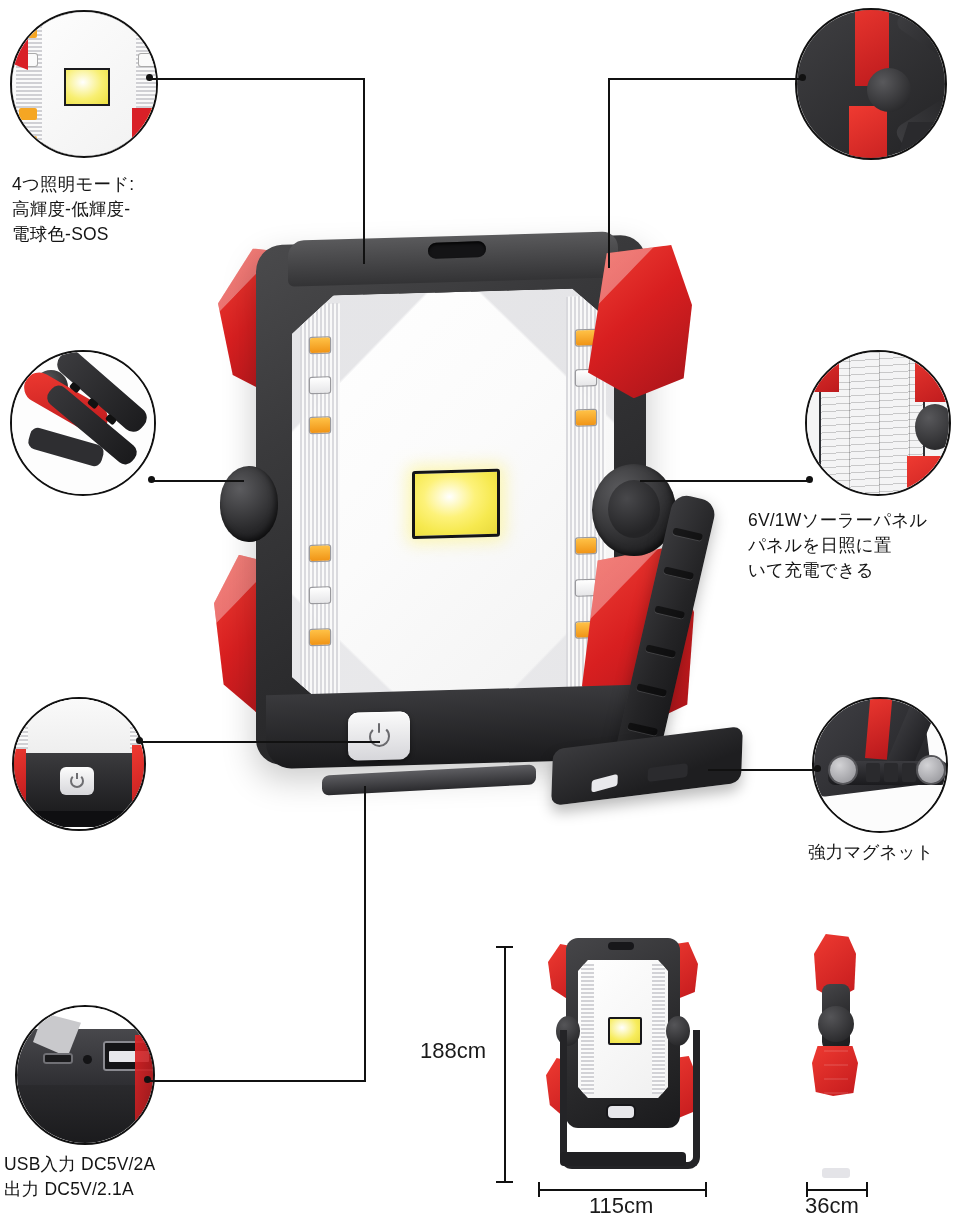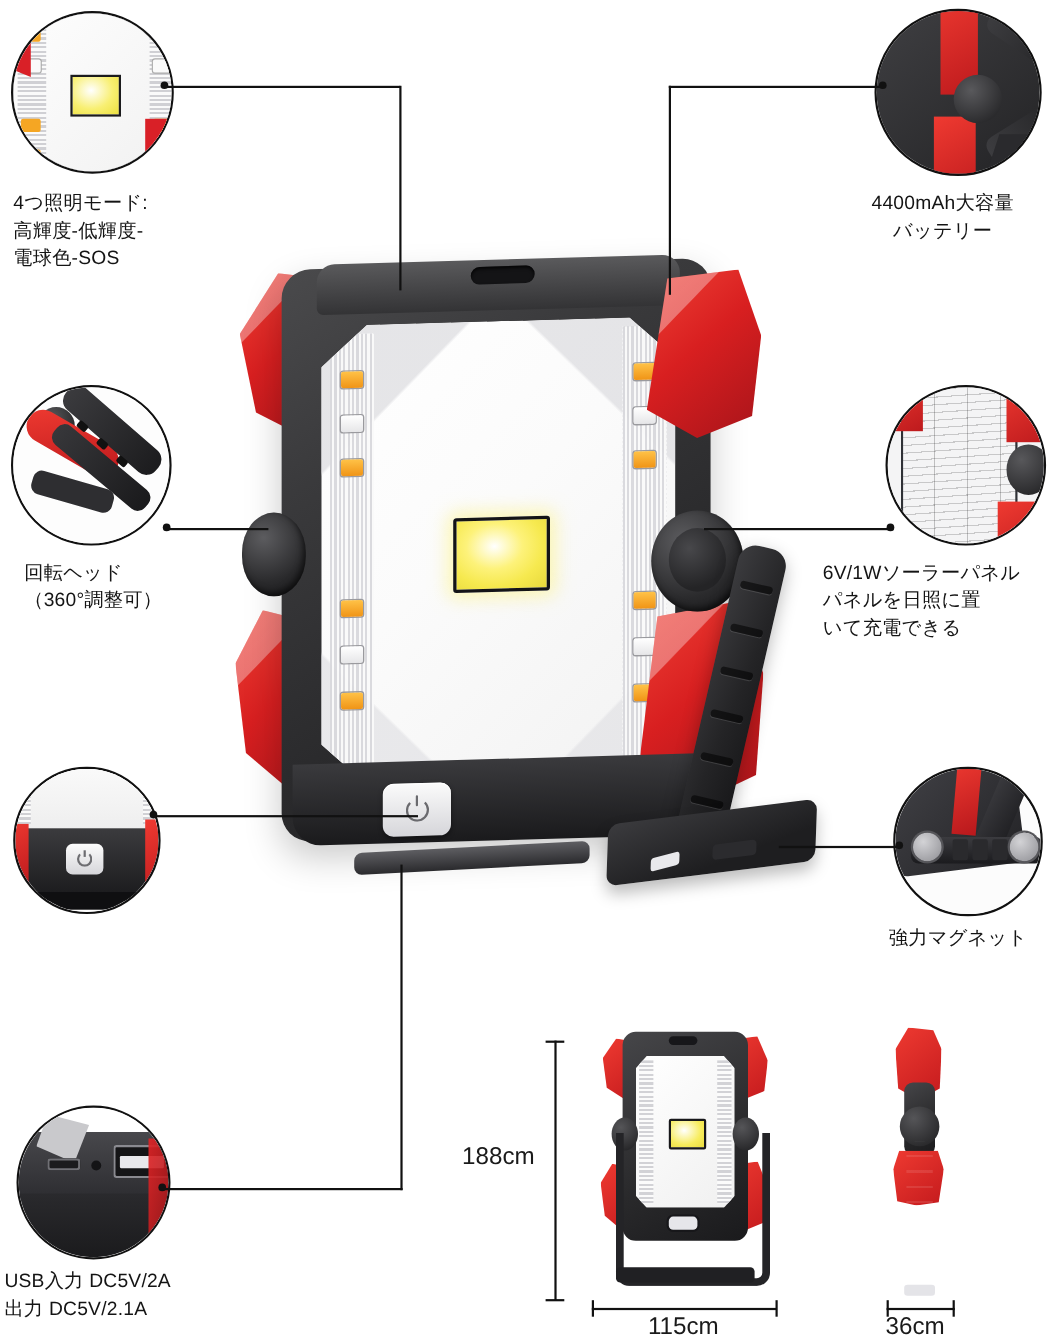--- a/index.html
+++ b/index.html
@@ -340,41 +340,37 @@
   <div class="callout-circle" style="left:795px;top:8px;width:152px;height:152px">
     <div class="cc-inner" style="background:linear-gradient(140deg,#3f3f42,#232325)">
       <div style="position:absolute;left:58px;top:-20px;width:34px;height:96px;background:linear-gradient(150deg,#ef3a31,#bd1a1d)"></div>
       <div style="position:absolute;left:52px;top:96px;width:38px;height:80px;background:linear-gradient(150deg,#ef3a31,#bd1a1d)"></div>
       <div style="position:absolute;left:70px;top:58px;width:44px;height:44px;border-radius:50%;background:radial-gradient(circle at 36% 32%,#59595c,#1c1c1e)"></div>
       <div style="position:absolute;left:96px;top:18px;width:96px;height:26px;background:linear-gradient(90deg,#3c3c3f,#1d1d1f);border-radius:9px;transform:rotate(34deg)"></div>
       <div style="position:absolute;left:96px;top:92px;width:96px;height:26px;background:linear-gradient(90deg,#3c3c3f,#1d1d1f);border-radius:9px;transform:rotate(-32deg)"></div>
       <div style="position:absolute;left:104px;top:112px;width:60px;height:46px;background:#2a2a2d;transform:skewX(-18deg)"></div>
     </div>
   </div>
-  <div class="callout-text ct-center" style="left:760px;top:172px;width:194px">4400mAh大容量
-バッテリー</div>
 
   <div class="leader lead-h" style="left:608px;top:78px;width:194px"></div>
   <div class="leader lead-v" style="left:608px;top:78px;height:190px"></div>
   <div class="dot" style="left:799px;top:74px"></div>
 
   <div class="callout-circle" style="left:10px;top:350px;width:146px;height:146px">
     <div class="cc-inner" style="background:#fdfdfd">
       <div style="position:absolute;left:22px;top:18px;width:34px;height:34px;border-radius:50%;background:radial-gradient(circle at 34% 30%,#5a5a5d,#191919)"></div>
       <div style="position:absolute;left:8px;top:36px;width:92px;height:30px;background:linear-gradient(140deg,#ef3a31,#bb181c);border-radius:15px;transform:rotate(30deg)"></div>
       <div style="position:absolute;left:36px;top:26px;width:108px;height:26px;background:linear-gradient(90deg,#3b3b3e,#1c1c1e);border-radius:11px;transform:rotate(41deg)"></div>
       <div style="position:absolute;left:26px;top:62px;width:108px;height:22px;background:linear-gradient(90deg,#37373a,#1a1a1c);border-radius:9px;transform:rotate(40deg)"></div>
       <div style="position:absolute;left:16px;top:84px;width:76px;height:22px;background:#2e2e31;border-radius:8px;transform:rotate(16deg)"></div>
       <div style="position:absolute;left:58px;top:32px;width:10px;height:7px;background:#111;border-radius:2px;transform:rotate(41deg)"></div>
       <div style="position:absolute;left:76px;top:48px;width:10px;height:7px;background:#111;border-radius:2px;transform:rotate(41deg)"></div>
       <div style="position:absolute;left:94px;top:64px;width:10px;height:7px;background:#111;border-radius:2px;transform:rotate(41deg)"></div>
     </div>
   </div>
-  <div class="callout-text ct-left" style="left:22px;top:508px;width:230px">回転ヘッド
-（360°調整可）</div>
 
   <div class="leader lead-h" style="left:152px;top:480px;width:92px"></div>
   <div class="dot" style="left:148px;top:476px"></div>
 
   <div class="callout-circle" style="left:805px;top:350px;width:146px;height:146px">
     <div class="cc-inner" style="background:#f4f4f5">
       <div style="position:absolute;left:12px;top:-14px;width:106px;height:176px;background:linear-gradient(100deg,#6a6c72,#4e5056 55%,#3c3e44);
                   background-image:repeating-linear-gradient(0deg,rgba(0,0,0,.18) 0 1px,transparent 1px 7px),
                                    repeating-linear-gradient(90deg,rgba(0,0,0,.22) 0 1px,transparent 1px 30px);
                   transform:skewY(-4deg);box-shadow:inset 0 0 0 2px #2f3136"></div>

